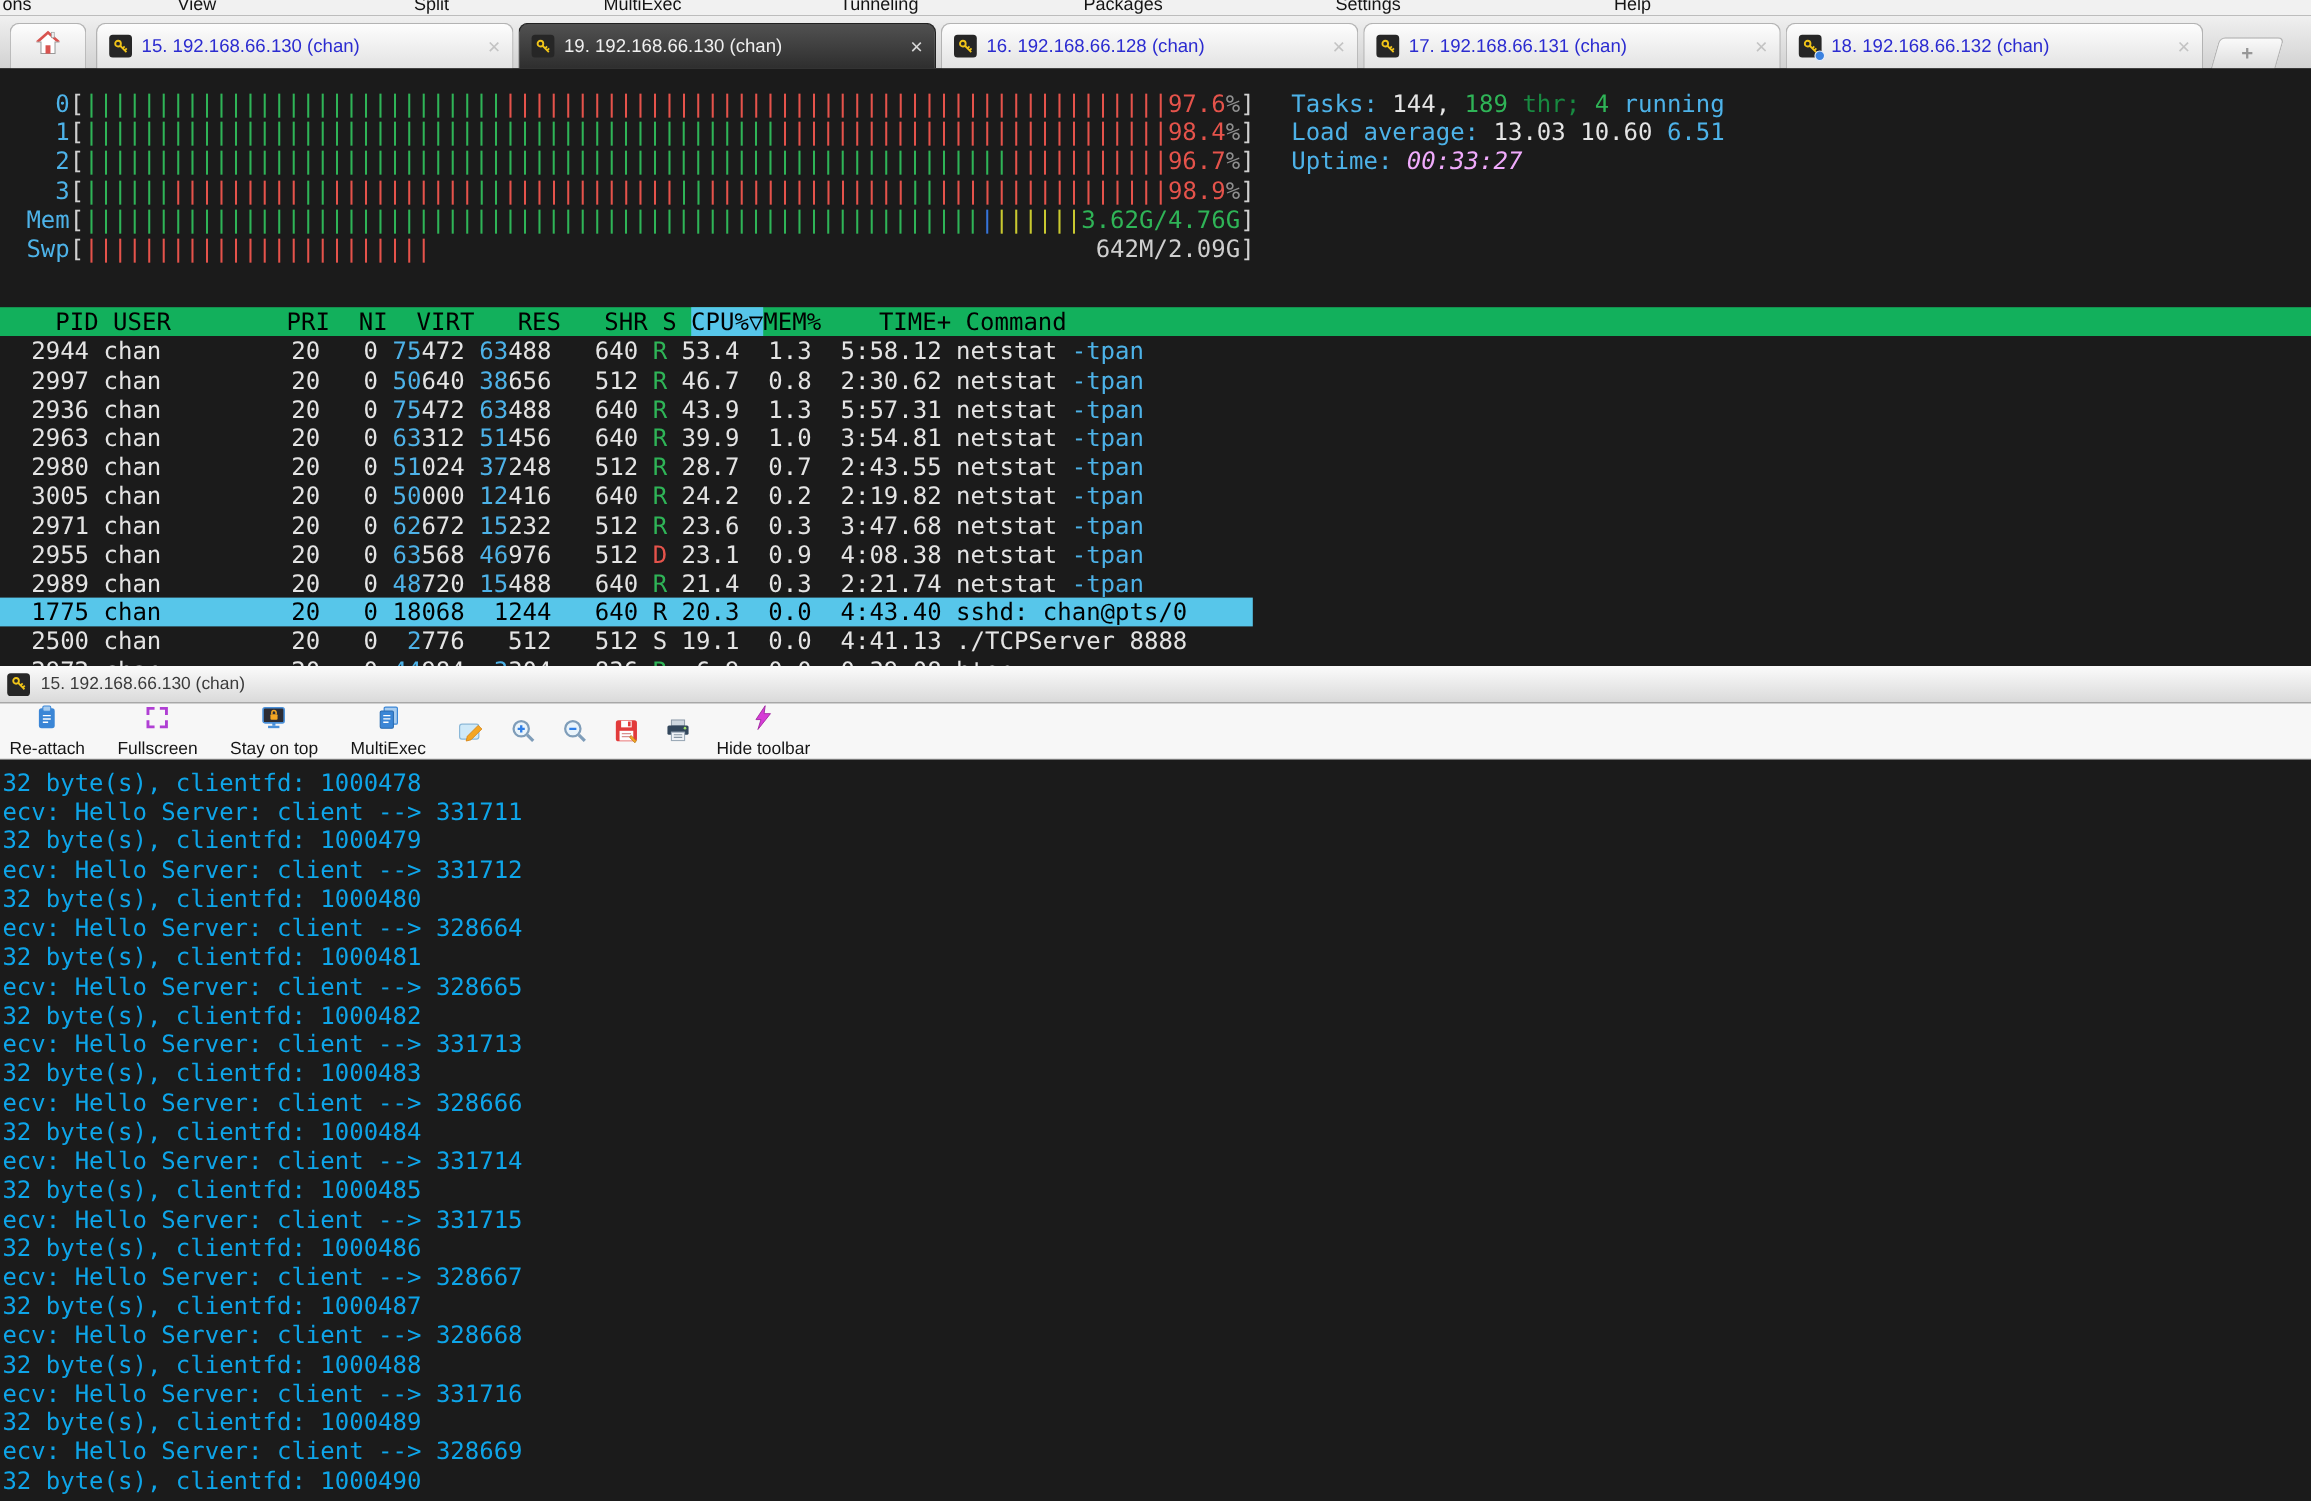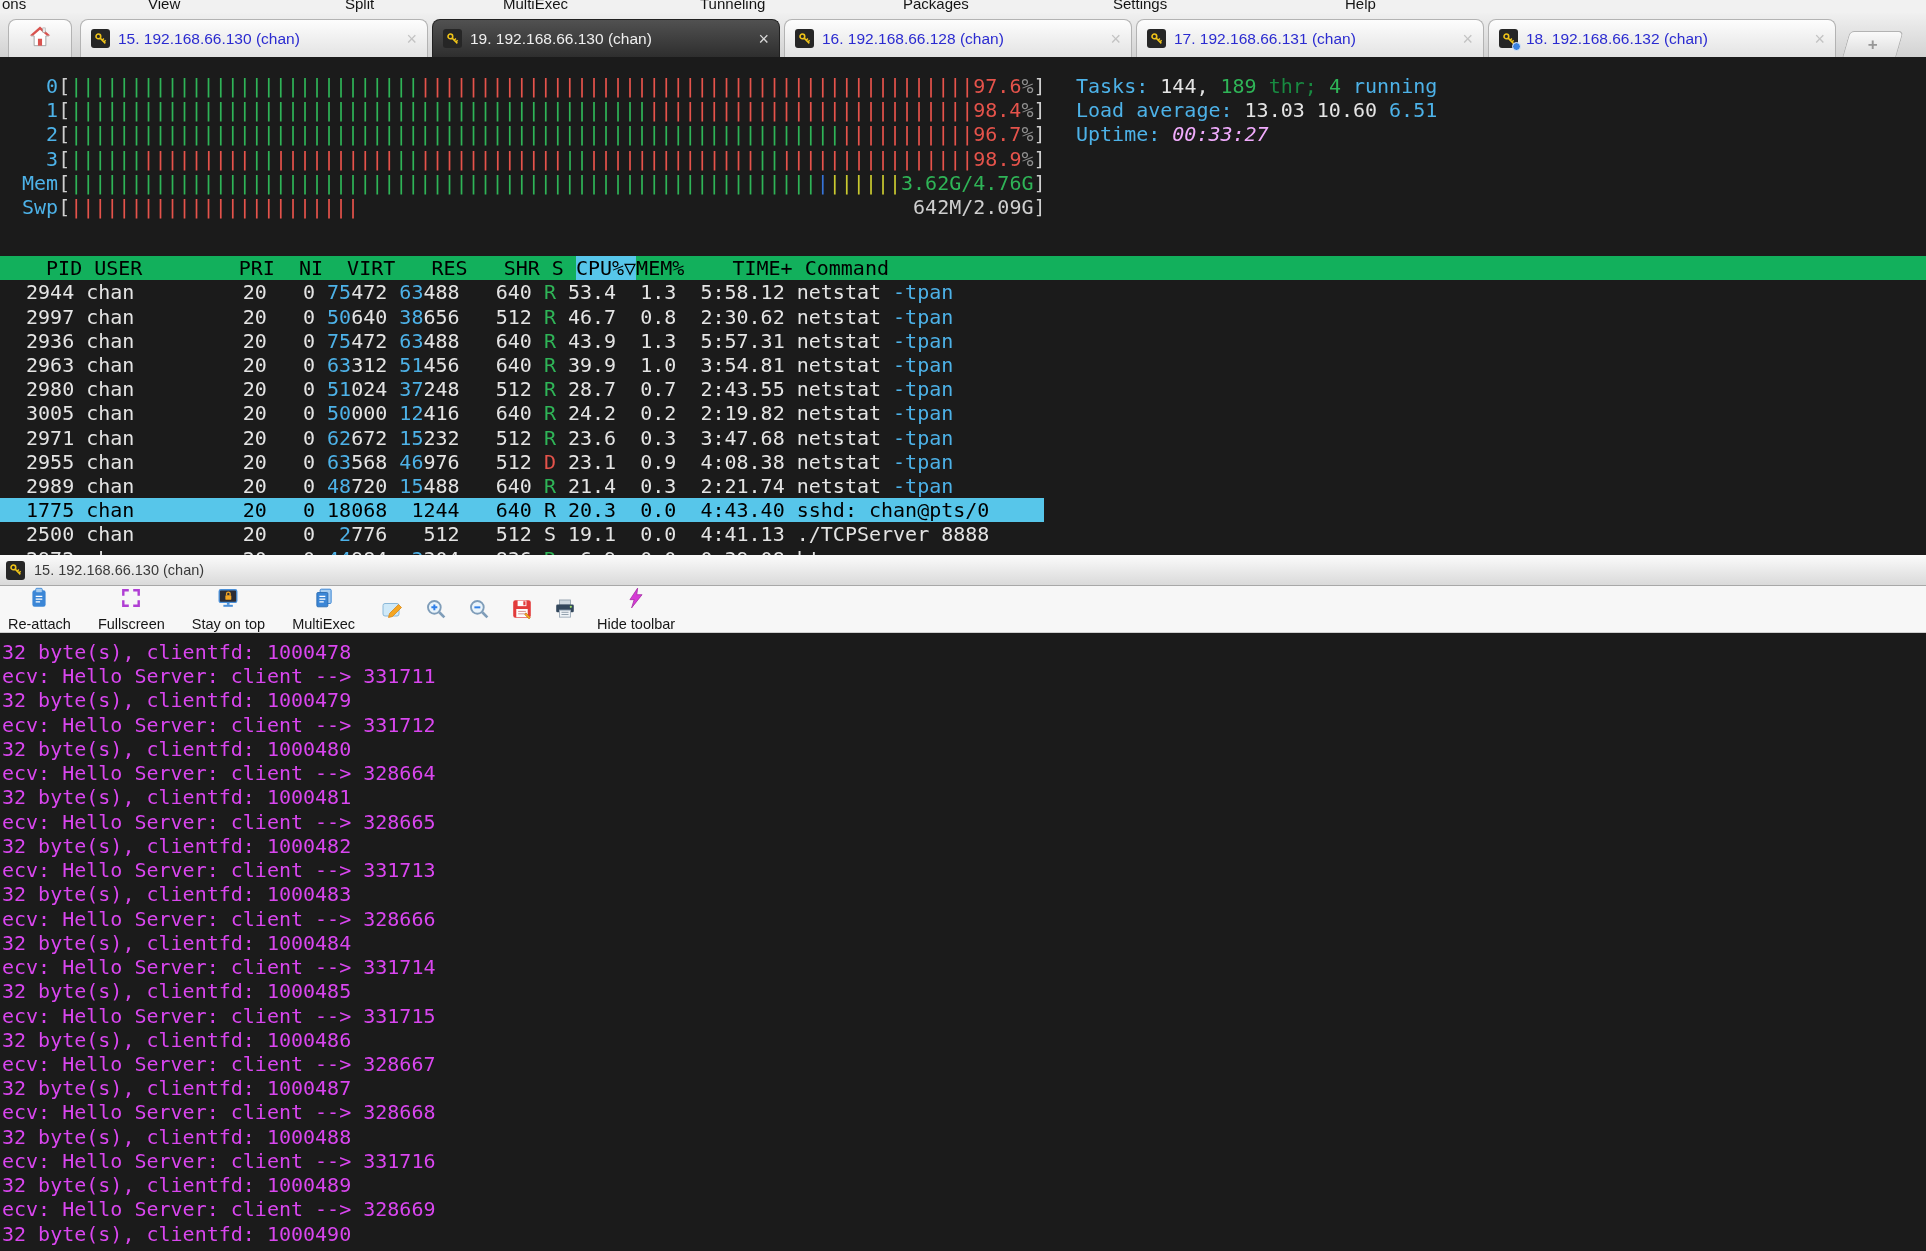--- a/index.html
+++ b/index.html
@@ -58,21 +58,21 @@
                 display:flex; align-items:center; gap:9px; padding-left:6px; font-size:14.5px; color:#3a3a3a; }
 
   
   .toolbar { height:47px; background:#f7f7f7; border-bottom:1px solid #cfcfcf; display:flex; align-items:center;
              padding-left:8px; font-size:14.5px; color:#161616; }
   .titem { display:flex; align-items:center; gap:7px; margin-right:27px;flex-direction:column; }
   .titem.icononly { margin-right:21px; }
   .titem svg { width:22px; height:22px; display:block; }
 
   
-  .term { height:618px; background:#1b1b1b; color:#d946ef; padding:7px 0 0 2px;
+  .term { height:618px; background:#1b1b1b; color:#0ea5e9; padding:7px 0 0 2px;
           font-family:"DejaVu Sans Mono", monospace; font-size:20px; line-height:24.24px; white-space:pre; }
 </style>
 </head>
 <body>
 
 <div class="menubar" id="menubar">
     <span>ons</span>
     <span>View</span>
     <span>Split</span>
     <span>MultiExec</span>

